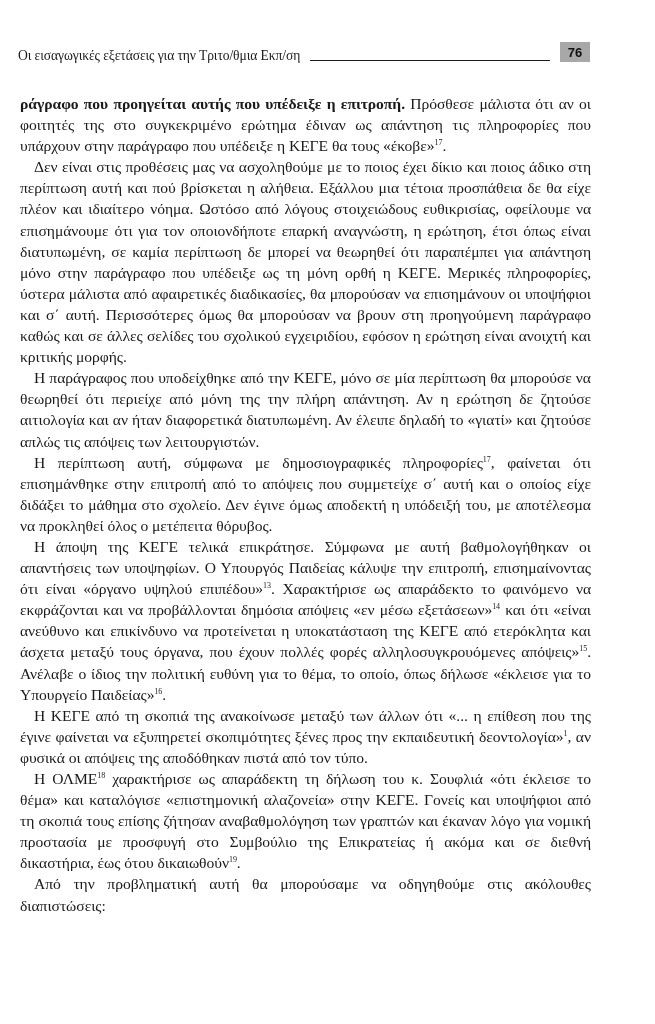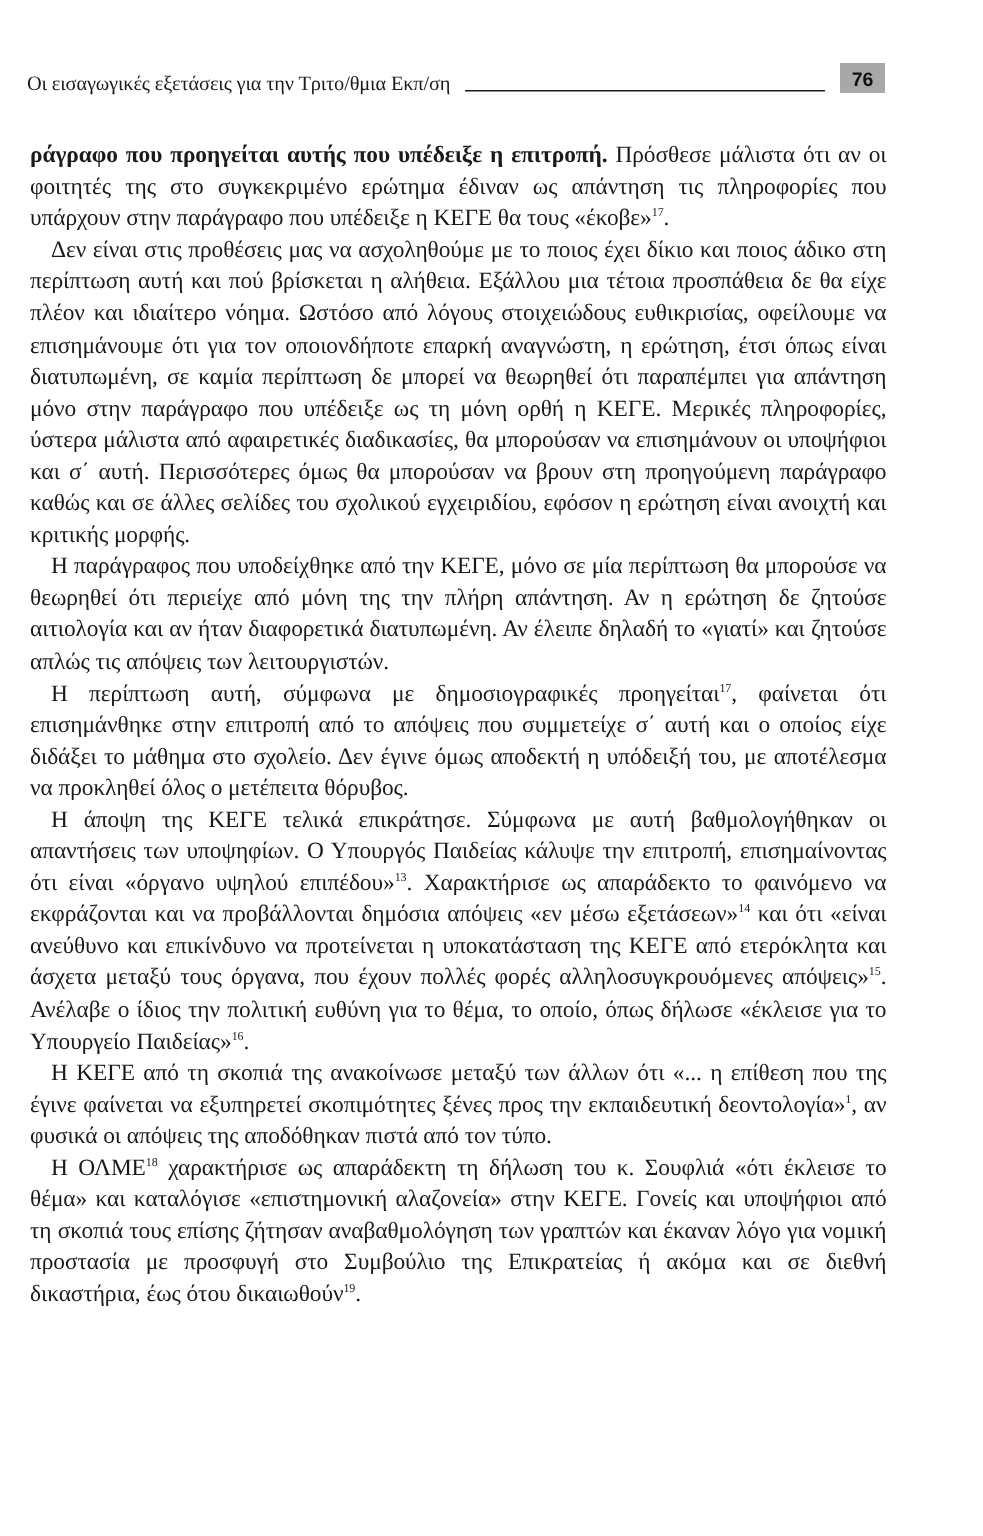--- a/index.html
+++ b/index.html
@@ -47,24 +47,27 @@
   <p>
     <span class="bold">ράγραφο που προηγείται αυτής που υπέδειξε η επιτροπή.</span><span> Πρόσθεσε μάλιστα ότι αν οι φοιτητές της στο συγκεκριμένο ερώτημα έδιναν ως απάντηση τις πληροφορίες που υπάρχουν στην παράγραφο που υπέδειξε η ΚΕΓΕ θα τους «έκοβε»</span><sup>17</sup><span>.</span>
   </p>
   <p class="indent">
     <span>Δεν είναι στις προθέσεις μας να ασχοληθούμε με το ποιος έχει δίκιο και ποιος άδικο στη περίπτωση αυτή και πού βρίσκεται η αλήθεια. Εξάλλου μια τέτοια προσπάθεια δε θα είχε πλέον και ιδιαίτερο νόημα. Ωστόσο από λόγους στοιχειώδους ευθικρισίας, οφείλουμε να επισημάνουμε ότι για τον οποιονδήποτε επαρκή αναγνώστη, η ερώτηση, έτσι όπως είναι διατυπωμένη, σε καμία περίπτωση δε μπορεί να θεωρηθεί ότι παραπέμπει για απάντηση μόνο στην παράγραφο που υπέδειξε ως </span><span class="underline">τη μόνη</span><span> ορθή η ΚΕΓΕ. Μερικές πληροφορίες, ύστερα μάλιστα από αφαιρετικές διαδικασίες, θα μπορούσαν να επισημάνουν οι υποψήφιοι και σ΄ αυτή. Περισσότερες όμως θα μπορούσαν να βρουν στη προηγούμενη παράγραφο καθώς και σε άλλες σελίδες του σχολικού εγχειριδίου, εφόσον η ερώτηση είναι ανοιχτή και κριτικής μορφής.</span>
   </p>
   <p class="indent">
     <span>Η παράγραφος που υποδείχθηκε από την ΚΕΓΕ, μόνο σε μία περίπτωση θα μπορούσε να θεωρηθεί ότι περιείχε από μόνη της την πλήρη απάντηση. Αν η ερώτηση δε ζητούσε αιτιολογία και αν ήταν διαφορετικά διατυπωμένη. Αν έλειπε δηλαδή το «γιατί» και ζητούσε απλώς τις απόψεις των λειτουργιστών.</span>
   </p>
   <p class="indent">
-    <span>Η περίπτωση αυτή, σύμφωνα με δημοσιογραφικές προηγείται</span><sup>17</sup><span>, φαίνεται ότι επισημάνθηκε στην επιτροπή από το απόψεις που συμμετείχε σ΄ αυτή και ο οποίος είχε διδάξει το μάθημα στο σχολείο. Δεν έγινε όμως αποδεκτή η υπόδειξή του, με αποτέλεσμα να προκληθεί όλος ο μετέπειτα θόρυβος.</span>
+    <span>Η περίπτωση αυτή, σύμφωνα με δημοσιογραφικές πληροφορίες</span><sup>17</sup><span>, φαίνεται ότι επισημάνθηκε στην επιτροπή από το απόψεις που συμμετείχε σ΄ αυτή και ο οποίος είχε διδάξει το μάθημα στο σχολείο. Δεν έγινε όμως αποδεκτή η υπόδειξή του, με αποτέλεσμα να προκληθεί όλος ο μετέπειτα θόρυβος.</span>
   </p>
   <p class="indent">
     <span>Η άποψη της ΚΕΓΕ τελικά επικράτησε. Σύμφωνα με αυτή βαθμολογήθηκαν οι απαντήσεις των υποψηφίων. Ο Υπουργός Παιδείας κάλυψε την επιτροπή, επισημαίνοντας ότι είναι «όργανο υψηλού επιπέδου»</span><sup>13</sup><span>. Χαρακτήρισε ως απαράδεκτο το φαινόμενο να εκφράζονται και να προβάλλονται δημόσια απόψεις «εν μέσω εξετάσεων»</span><sup>14</sup><span> και ότι «είναι ανεύθυνο και επικίνδυνο να προτείνεται η υποκατάσταση της ΚΕΓΕ από ετερόκλητα και άσχετα μεταξύ τους όργανα, που έχουν πολλές φορές αλληλοσυγκρουόμενες απόψεις»</span><sup>15</sup><span>. Ανέλαβε ο ίδιος την πολιτική ευθύνη για το θέμα, το οποίο, όπως δήλωσε «έκλεισε για το Υπουργείο Παιδείας»</span><sup>16</sup><span>.</span>
   </p>
   <p class="indent">
     <span>Η ΚΕΓΕ από τη σκοπιά της ανακοίνωσε μεταξύ των άλλων ότι «... η επίθεση που της έγινε φαίνεται να εξυπηρετεί σκοπιμότητες ξένες προς την εκπαιδευτική δεοντολογία»</span><sup>1</sup><span>, αν φυσικά οι απόψεις της αποδόθηκαν πιστά από τον τύπο.</span>
   </p>
   <p class="indent">
     <span>Η ΟΛΜΕ</span><sup>18</sup><span> χαρακτήρισε ως απαράδεκτη τη δήλωση του κ. Σουφλιά «ότι έκλεισε το θέμα» και καταλόγισε «επιστημονική αλαζονεία» στην ΚΕΓΕ. Γονείς και υποψήφιοι από τη σκοπιά τους επίσης ζήτησαν αναβαθμολόγηση των γραπτών και έκαναν λόγο για νομική προστασία με προσφυγή στο Συμβούλιο της Επικρατείας ή ακόμα και σε διεθνή δικαστήρια, έως ότου δικαιωθούν</span><sup>19</sup><span>.</span>
   </p>
+  <p class="indent">
+    <span>Από την προβληματική αυτή θα μπορούσαμε να οδηγηθούμε στις ακόλουθες διαπιστώσεις:</span>
+  </p>
 </div>
 
 </body></html>

